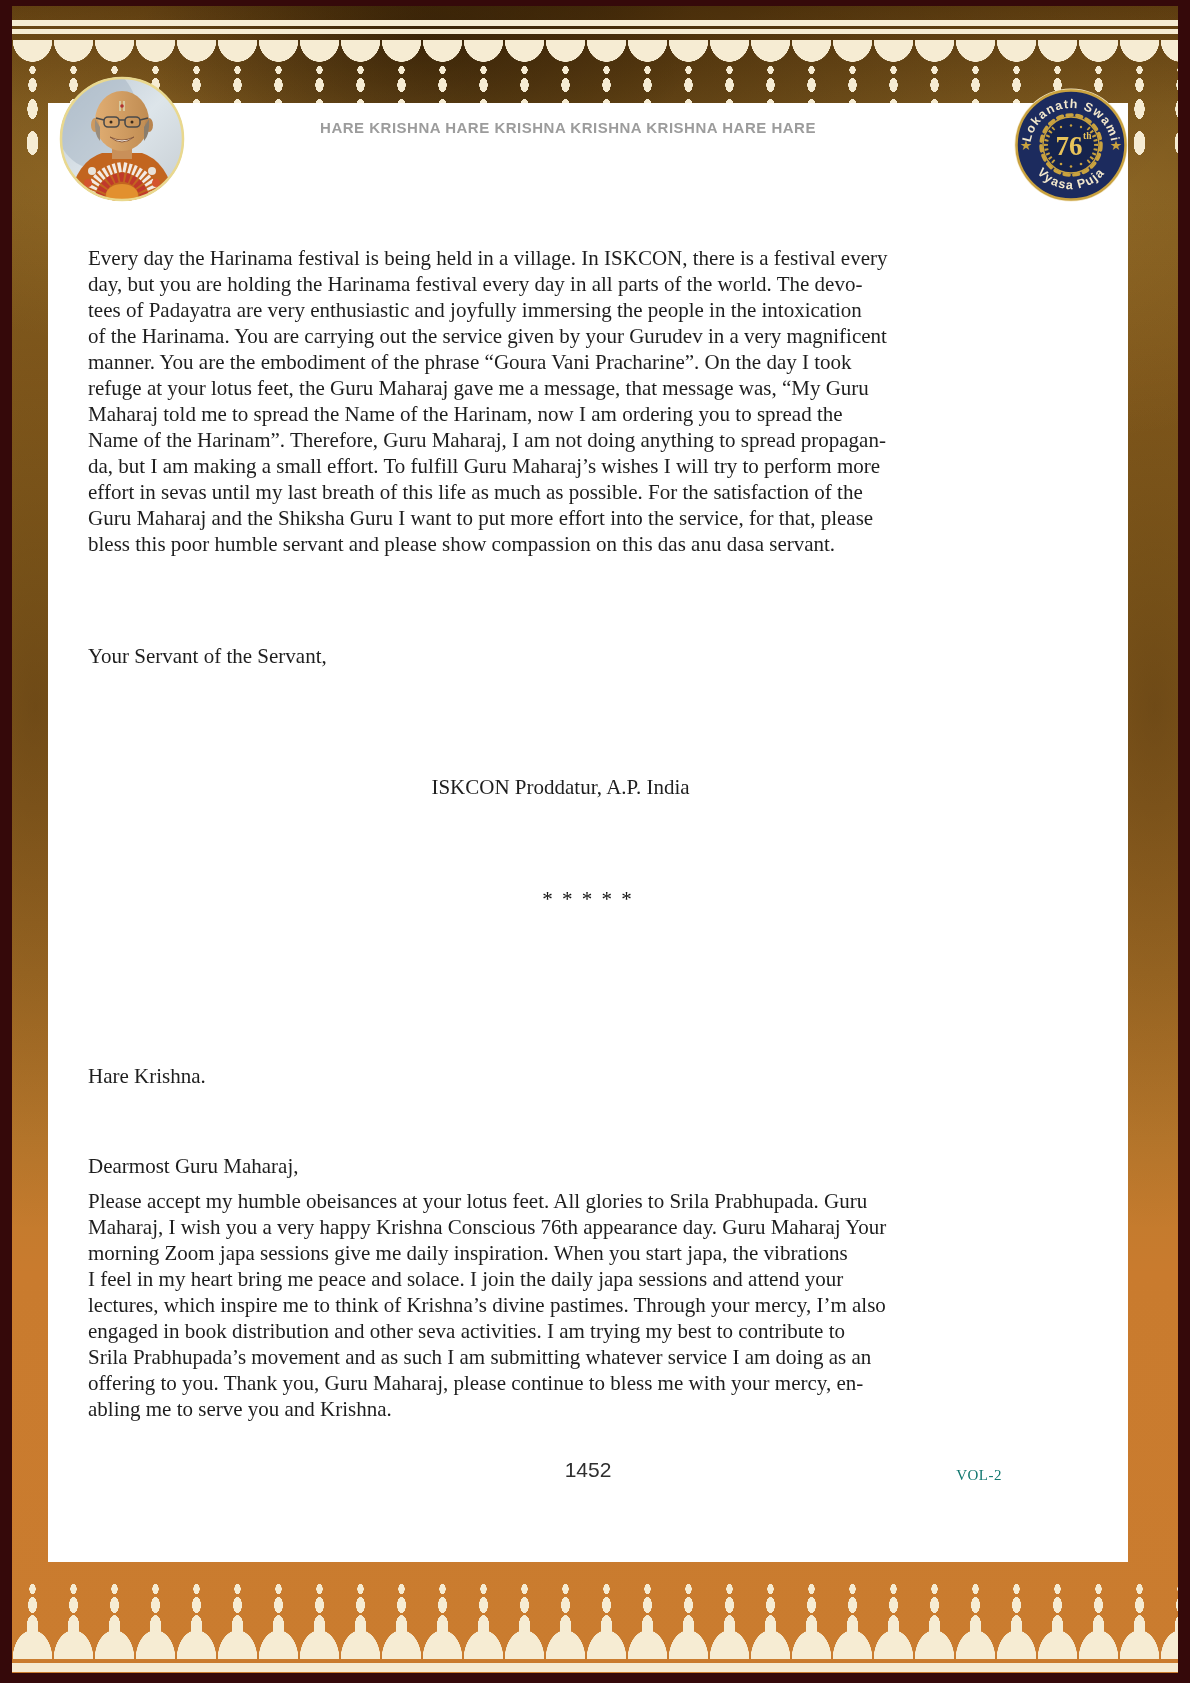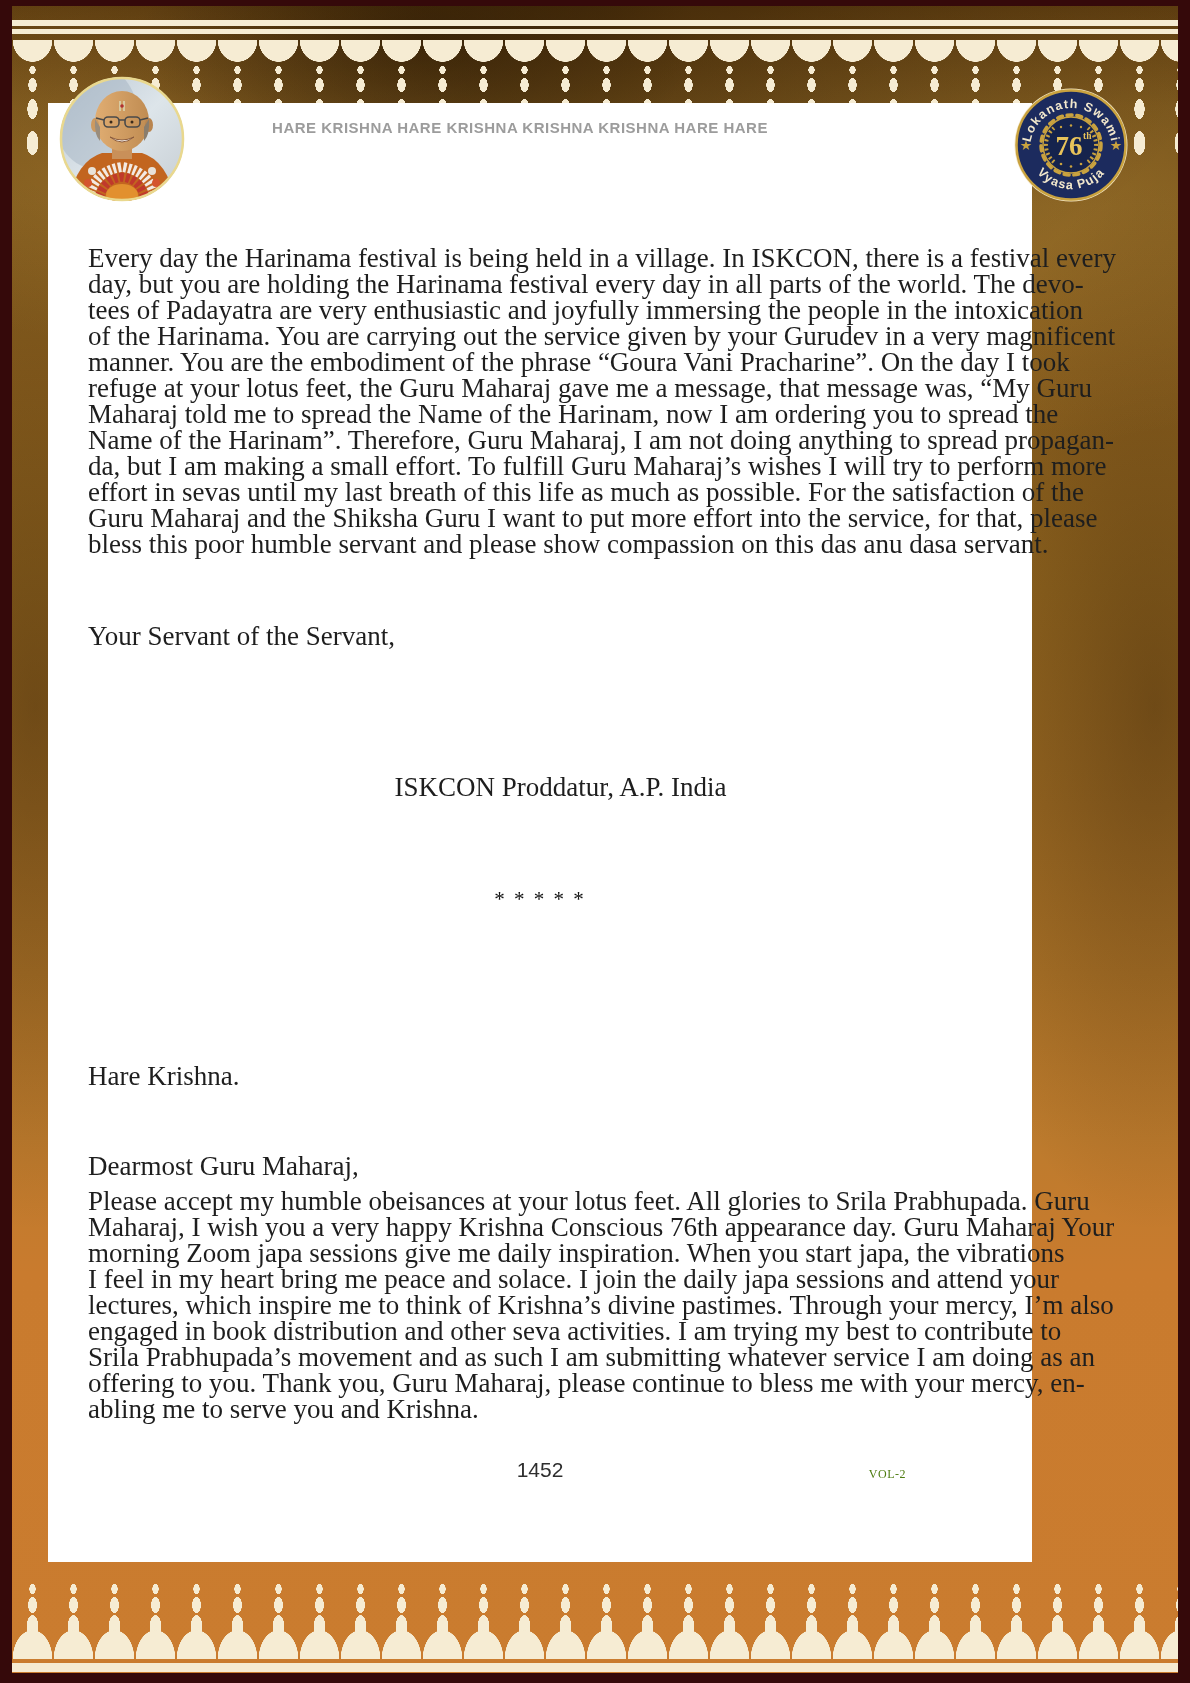--- a/index.html
+++ b/index.html
@@ -36,42 +36,42 @@
     background-image:
       radial-gradient(3.2px 5px  at 50% 8px,#f6ecd3 97%,rgba(246,236,211,0) 100%),
       radial-gradient(4.5px 8px  at 50% 24px,#f6ecd3 97%,rgba(246,236,211,0) 100%),
       radial-gradient(6px 12px   at 50% 46px,#f6ecd3 97%,rgba(246,236,211,0) 100%);
     background-size:41px 60px;background-repeat:repeat-x;}
   .bd-domes{position:absolute;left:0;right:0;top:66px;height:30px;
     background-image:radial-gradient(20px 29px at 50% 100%,#f6ecd3 98%,rgba(246,236,211,0) 100%);
     background-size:41px 30px;background-repeat:repeat-x;}
   .bd-stripe{position:absolute;left:0;right:0;top:100px;height:9px;background:#f6ecd3;}
   
-  .card{position:absolute;left:48px;top:103px;width:984px;height:1459px;background:#ffffff;}
+  .card{position:absolute;left:48px;top:103px;width:1080px;height:1459px;background:#ffffff;}
   .mantra{position:absolute;left:150px;right:190px;text-align:center;
     font-family:"Liberation Sans",sans-serif;font-weight:600;font-size:15px;line-height:20px;
     letter-spacing:0.5px;color:#9c9c9c;}
   .mantra1{top:15px;}
   .mantra2{top:60px;}
   .para,.line{position:absolute;left:40px;width:945px;color:#1e1e1e;
-    font-family:"Liberation Serif",serif;font-size:27px;line-height:26px;}
+    font-family:"Liberation Serif",serif;font-size:21px;line-height:26px;}
   .para{white-space:pre;}
   .para1{top:142px;}
-  .closing{top:520px;}
+  .closing{top:540px;}
   .sig-name{top:626px;}
   .sig-loc{top:671px;text-align:center;}
   .stars{position:absolute;left:0;width:100%;top:784px;text-align:center;
     font-family:"Liberation Serif",serif;font-size:21px;letter-spacing:2px;color:#111;}
   .hk{top:960px;}
   .dear{top:1050px;}
   .para2{top:1085px;font-family:Liberation Serif, serif;}
   .pagenum{position:absolute;left:0;width:100%;top:1355px;text-align:center;
     font-family:"Liberation Sans",sans-serif;font-size:21px;color:#2e2e2e;}
   .vol{position:absolute;right:126px;top:1364px;font-family:"Liberation Serif",serif;
-    font-size:12px;letter-spacing:0.5px;color:#4d7c0f;}
+    font-size:15px;letter-spacing:0.5px;color:#0f766e;}
   
   .photo{position:absolute;left:58px;top:75px;width:128px;height:128px;}
   .badge{position:absolute;left:1014px;top:88px;width:114px;height:114px;}
   .badge-curve{font-family:"Liberation Sans",sans-serif;font-weight:bold;font-size:12.5px;
     letter-spacing:1.2px;fill:#f2e8cd;}
   .badge-num{font-family:"Liberation Serif",serif;font-weight:bold;font-size:27px;fill:#e8c35a;}
   .badge-th{font-family:"Liberation Serif",serif;font-weight:bold;font-size:9.5px;fill:#e8c35a;}
 </style>
 </head>
 <body>

